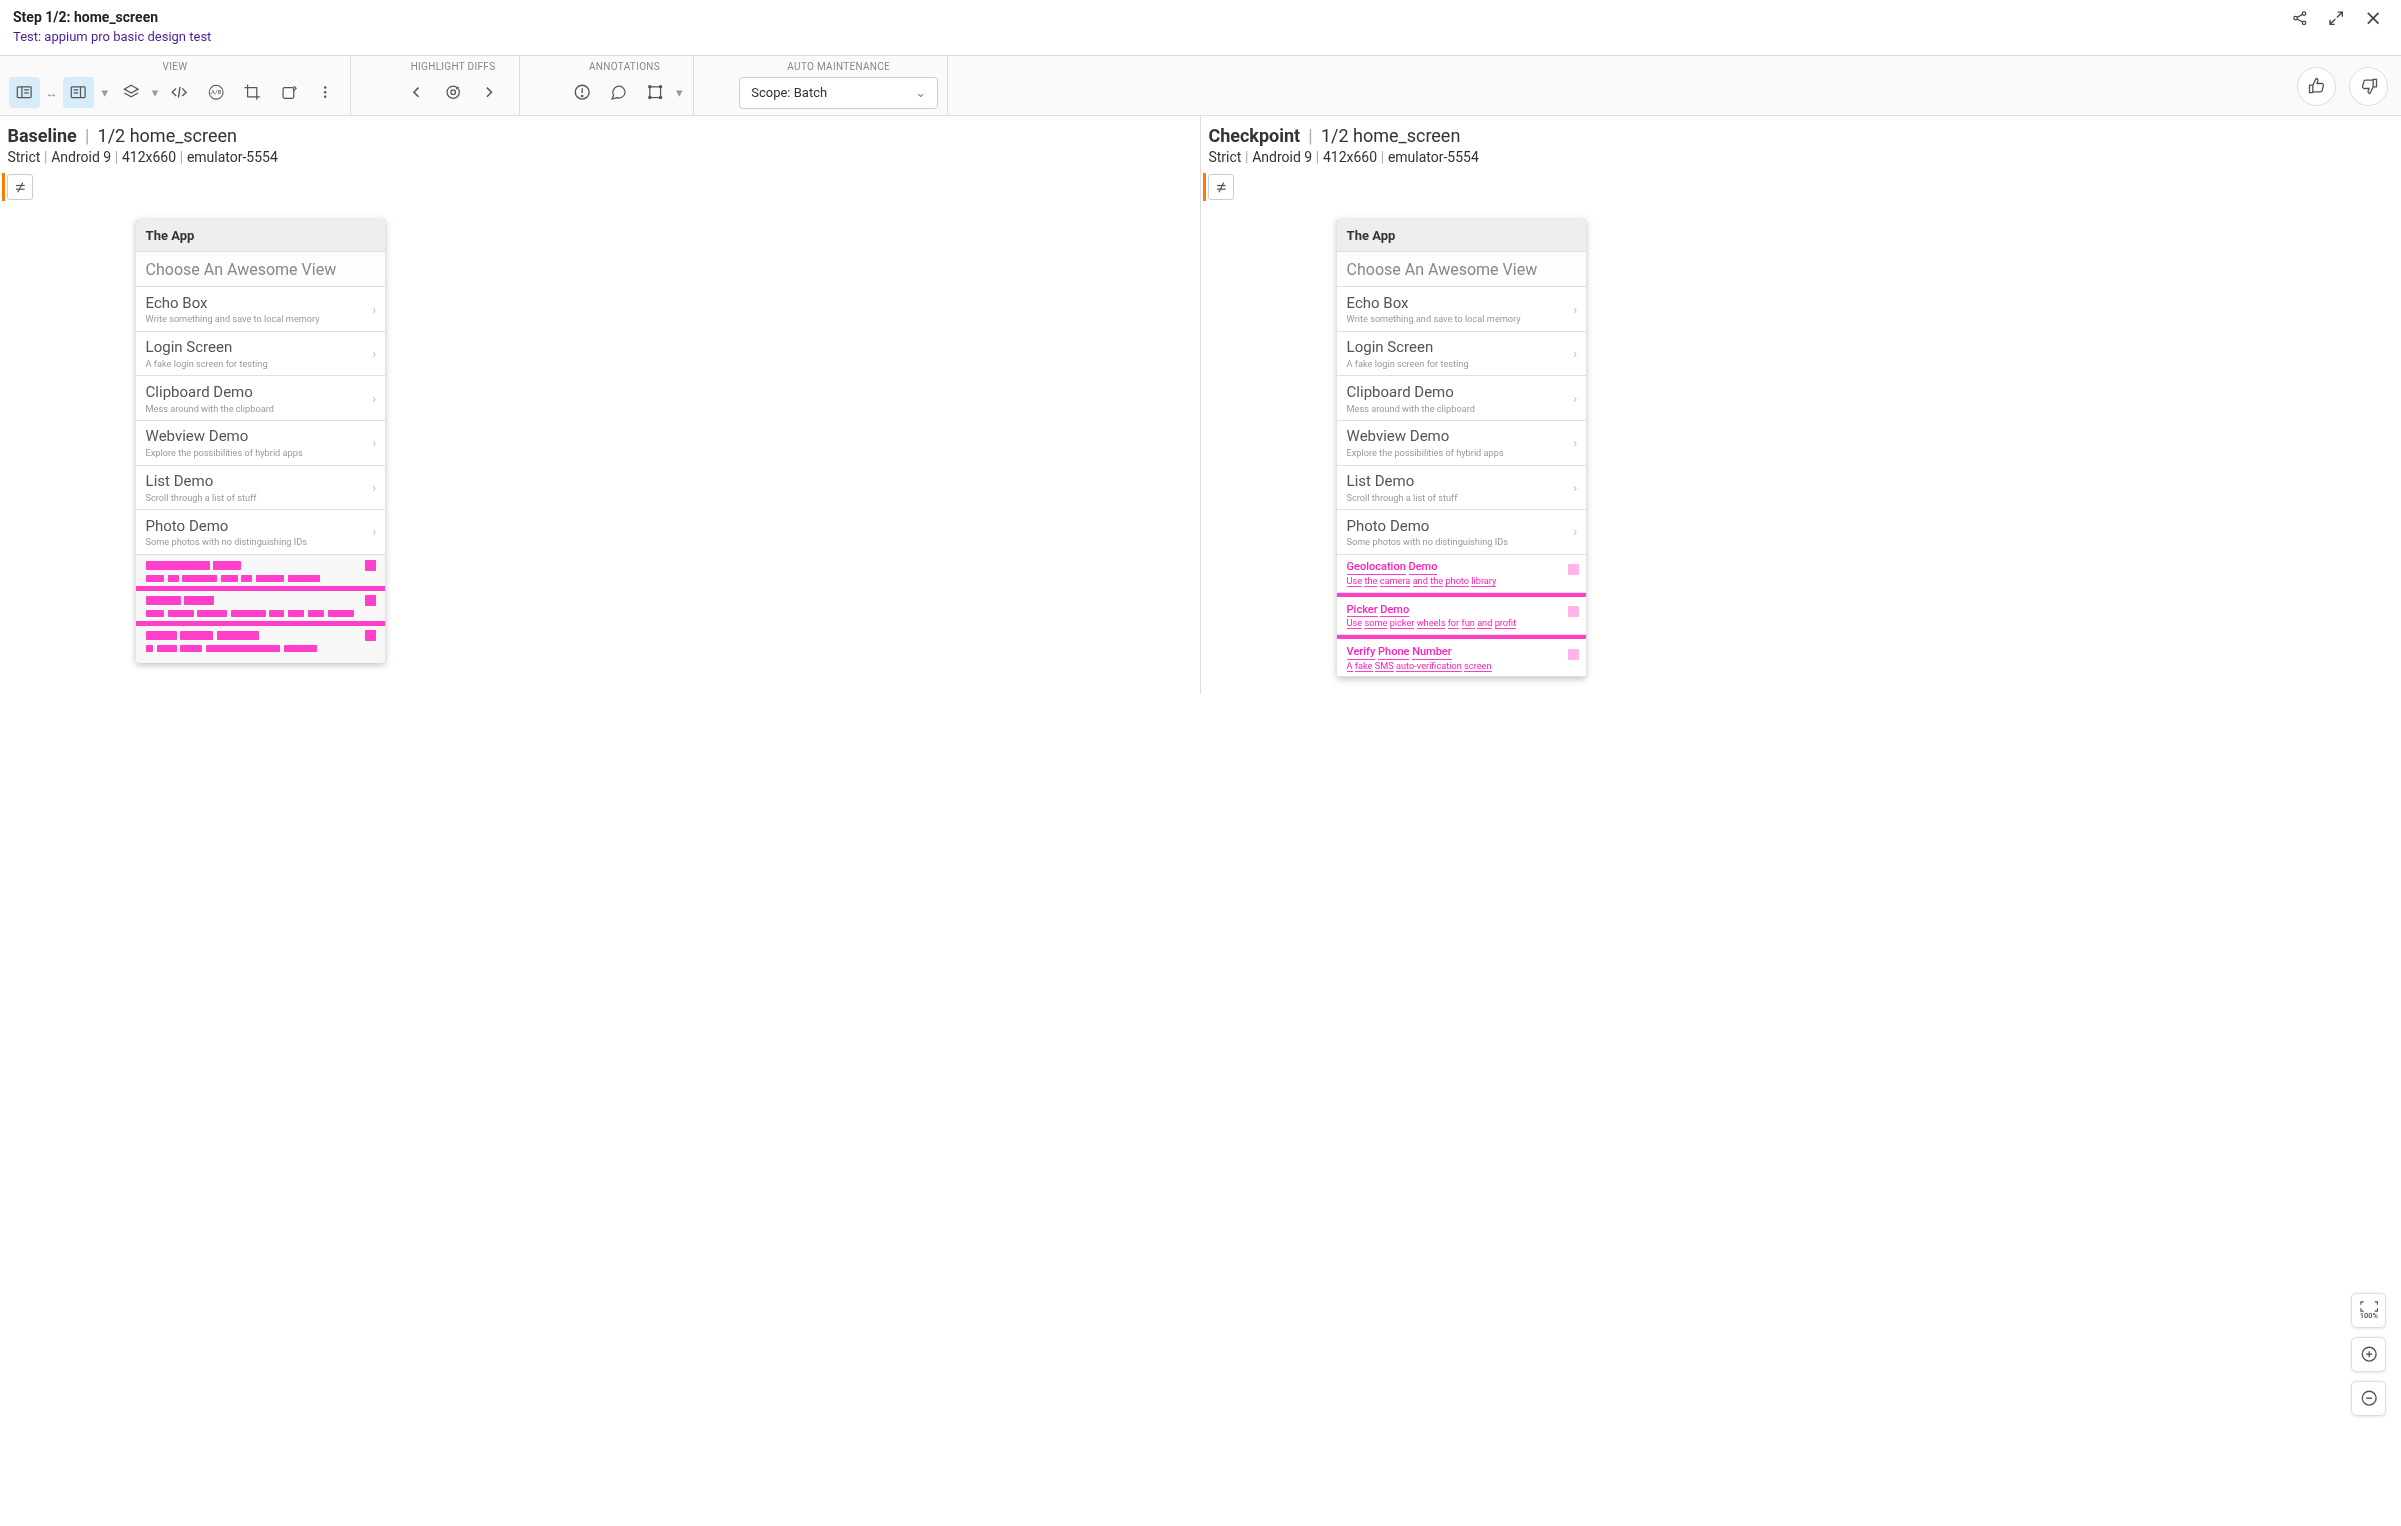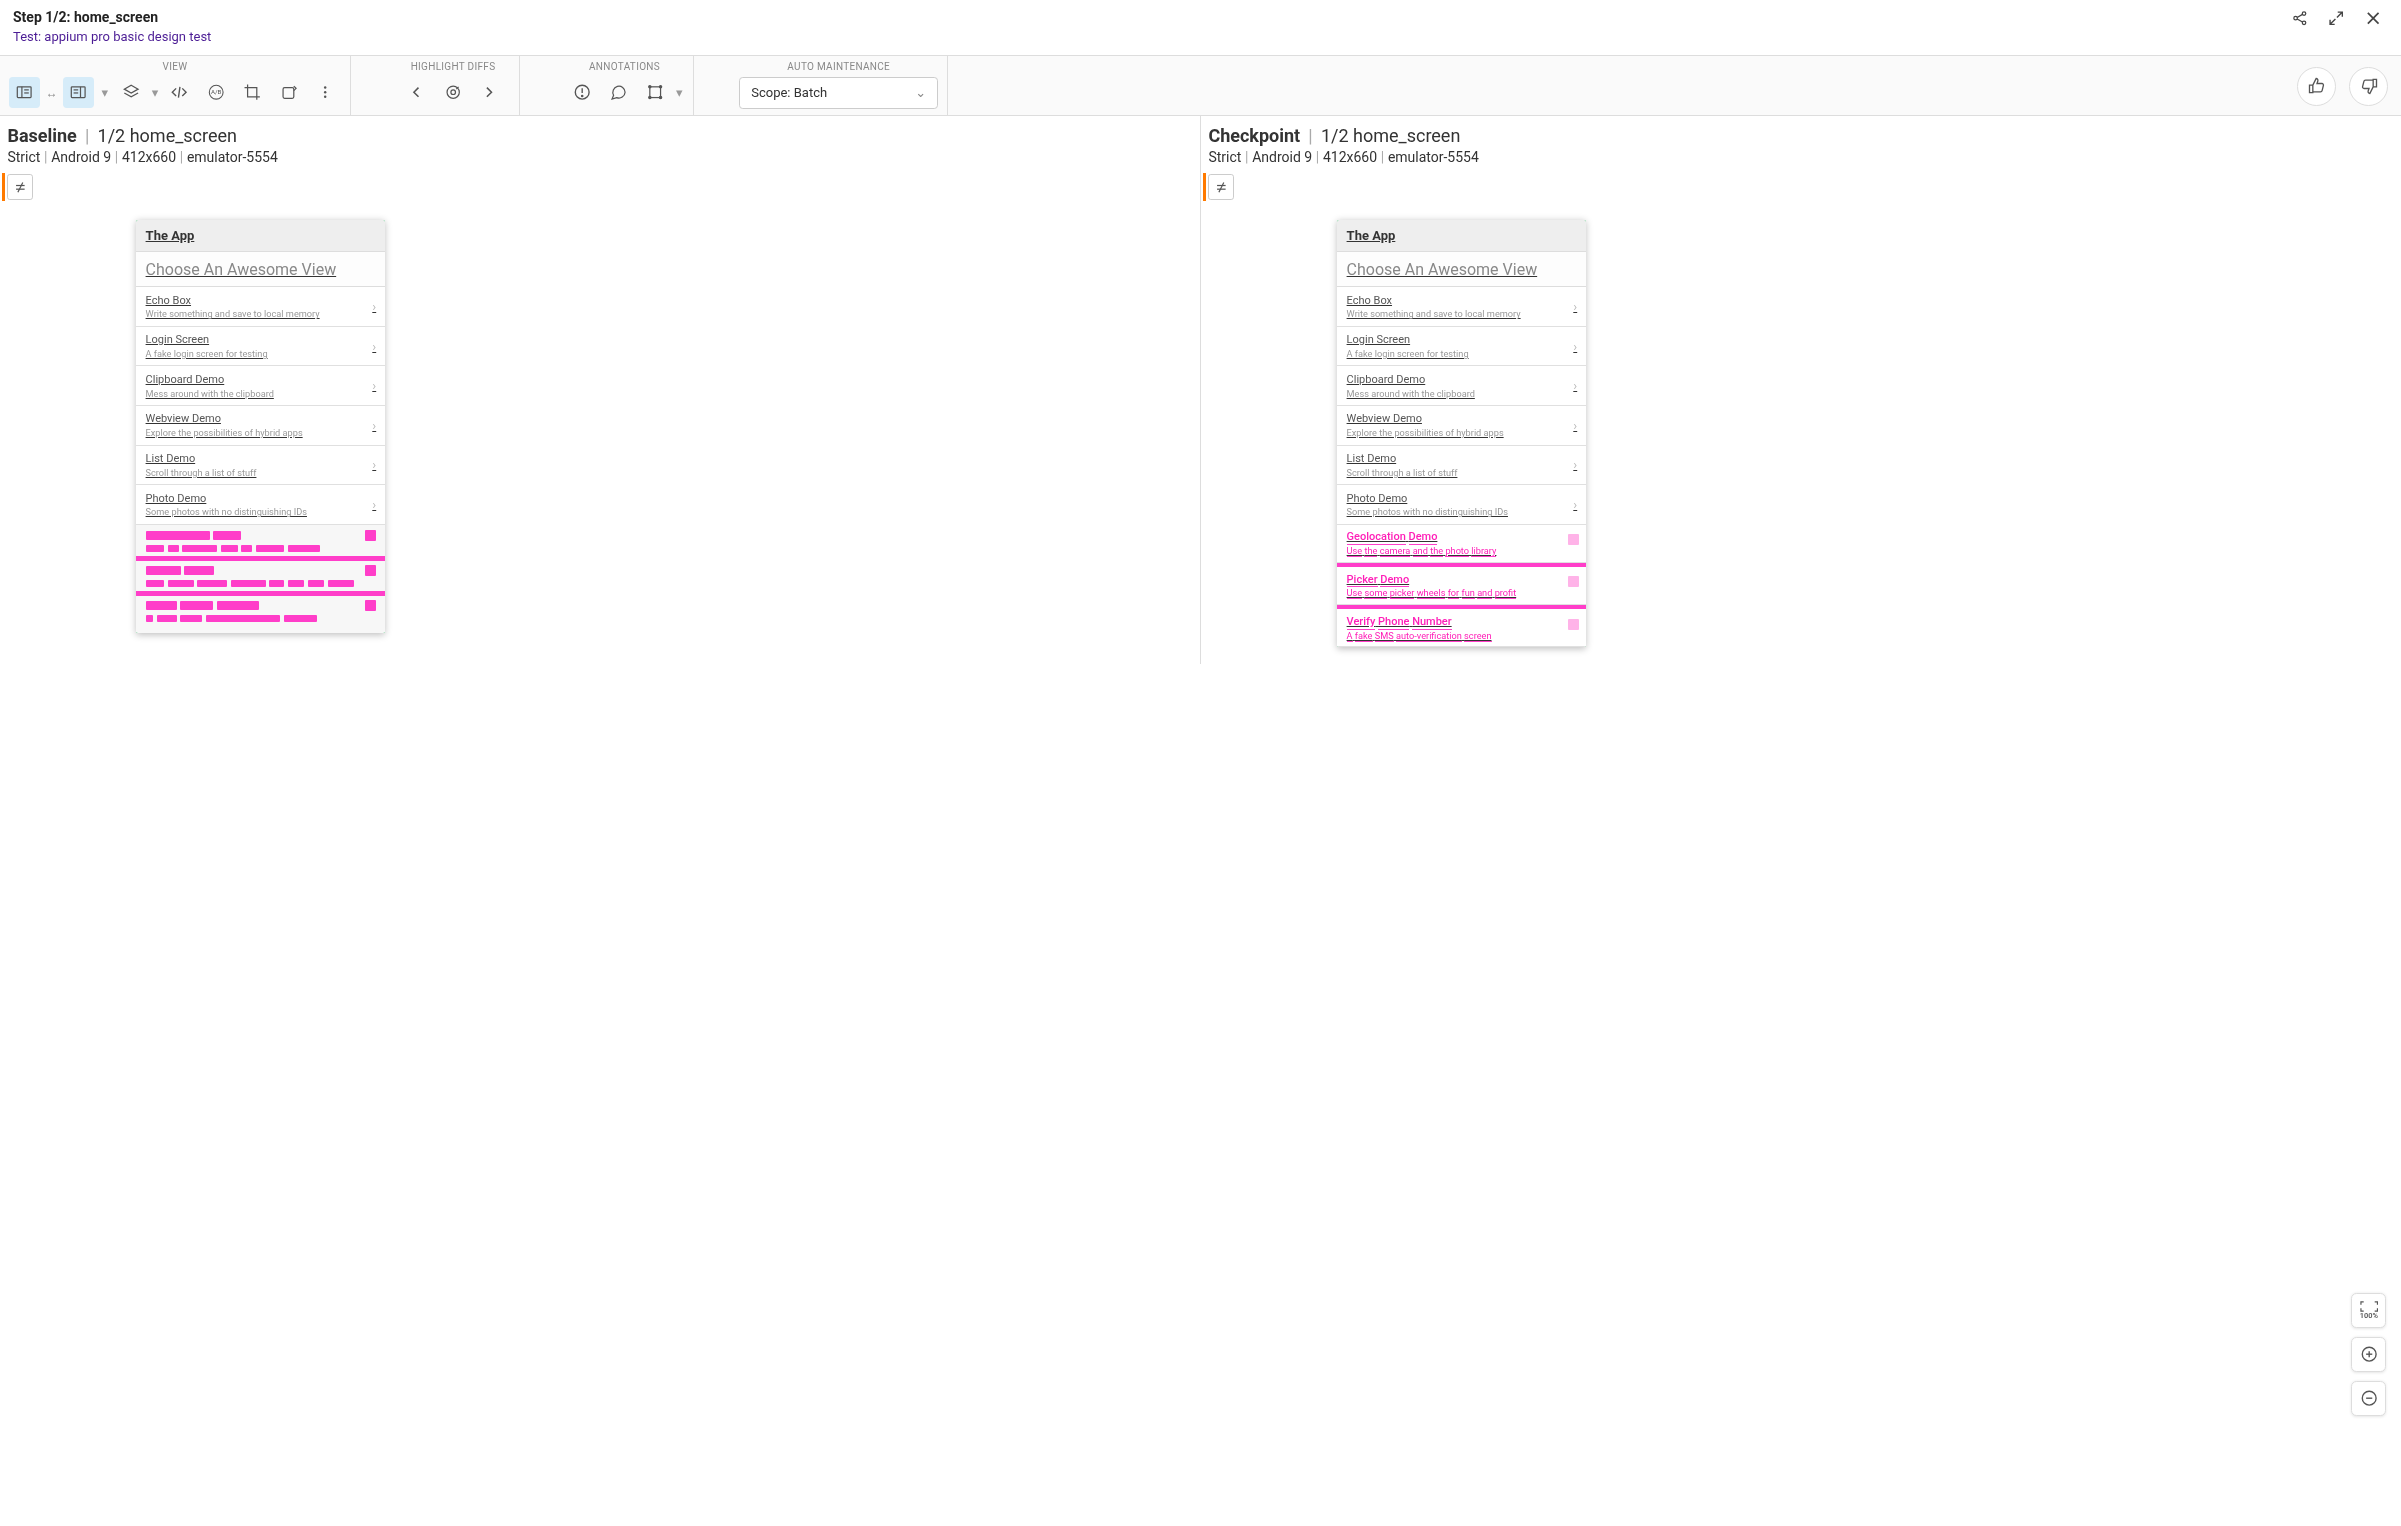--- a/index.html
+++ b/index.html
@@ -32,26 +32,26 @@
 .pane + .pane { border-left: 0.9px solid #ddd; }
 .pane-header { font-size: 18px; color: #333; margin-bottom: 2.8px; }
 .pane-title-strong { font-weight: 700; }
 .pane-meta-sep { color: #aaa; margin: 0 3.7px; }
 .pane-sub { font-size: 14px; color: #333; }
 
 .diff-badge-wrap { position: absolute; left: 1.8px; top: 57px; display:flex; align-items:center; }
 .orange-bar { width: 3.7px; height: 28px; background: #ff7a00; margin-right: 1.8px; }
 .diff-badge { width: 26px; height: 26px; border: 0.9px solid #ccc; border-radius: 2.8px; display: flex; align-items:center; justify-content:center; background:#fff; cursor:pointer; }
 
-.mock { margin: 55px 0 8px 129px; width: 249px; background: #22c55e; box-shadow: 0 1.8px 7.4px rgba(0,0,0,0.25); font-size: 11px; border-radius: 1.8px; overflow: hidden; text-decoration: underline; }
+.mock { margin: 55px 0 8px 129px; width: 249px; background: #22c55e; box-shadow: 0 1.8px 7.4px rgba(0,0,0,0.25); font-size: 11px; border-radius: 1.8px; overflow: hidden; }
 .mock-header { background: #eee; padding: 8.3px 9.2px; font-weight: 700; font-size: 13px; color: #333; border-bottom: 0.9px solid #ddd; }
 .mock-sub { padding: 7.4px 9.2px; color: #888; border-bottom: 0.9px solid #ddd; font-size: 16px; background:#fdfdfd; }
 .mock-item { padding: 6.4px 9.2px; border-bottom: 0.9px solid #e0e0e0; background: #fff; position: relative; display:flex; justify-content:space-between; align-items:center; }
 .mock-item-text { }
-.mock-item-title { font-size: 11px; color: #555; }
+.mock-item-title { font-size: 15px; color: #555; }
 .mock-item-sub { font-size: 9.2px; color: #999; margin-top: 1.8px; }
 .mock-chevron { color: #bbb; font-size: 13px; }
 
 .diff-block { padding: 5.5px 9.2px 7.4px; background: #f7f7f7; position: relative; }
 .diff-row { display:flex; gap:3.7px; margin-bottom:3.7px; align-items:center; }
 .pink-bar { background: #ff3ec9; height: 9.2px; border-radius:0.9px; }
 .pink-bar.sm { height: 7.4px; }
 .pink-line-full { background: #ff3ec9; height: 5.5px; margin: 1.8px -9.2px 3.7px; }
 .pink-chev { width:11px; height:11px; background:#ff3ec9; margin-left:auto; border-radius:0.9px; }
 

